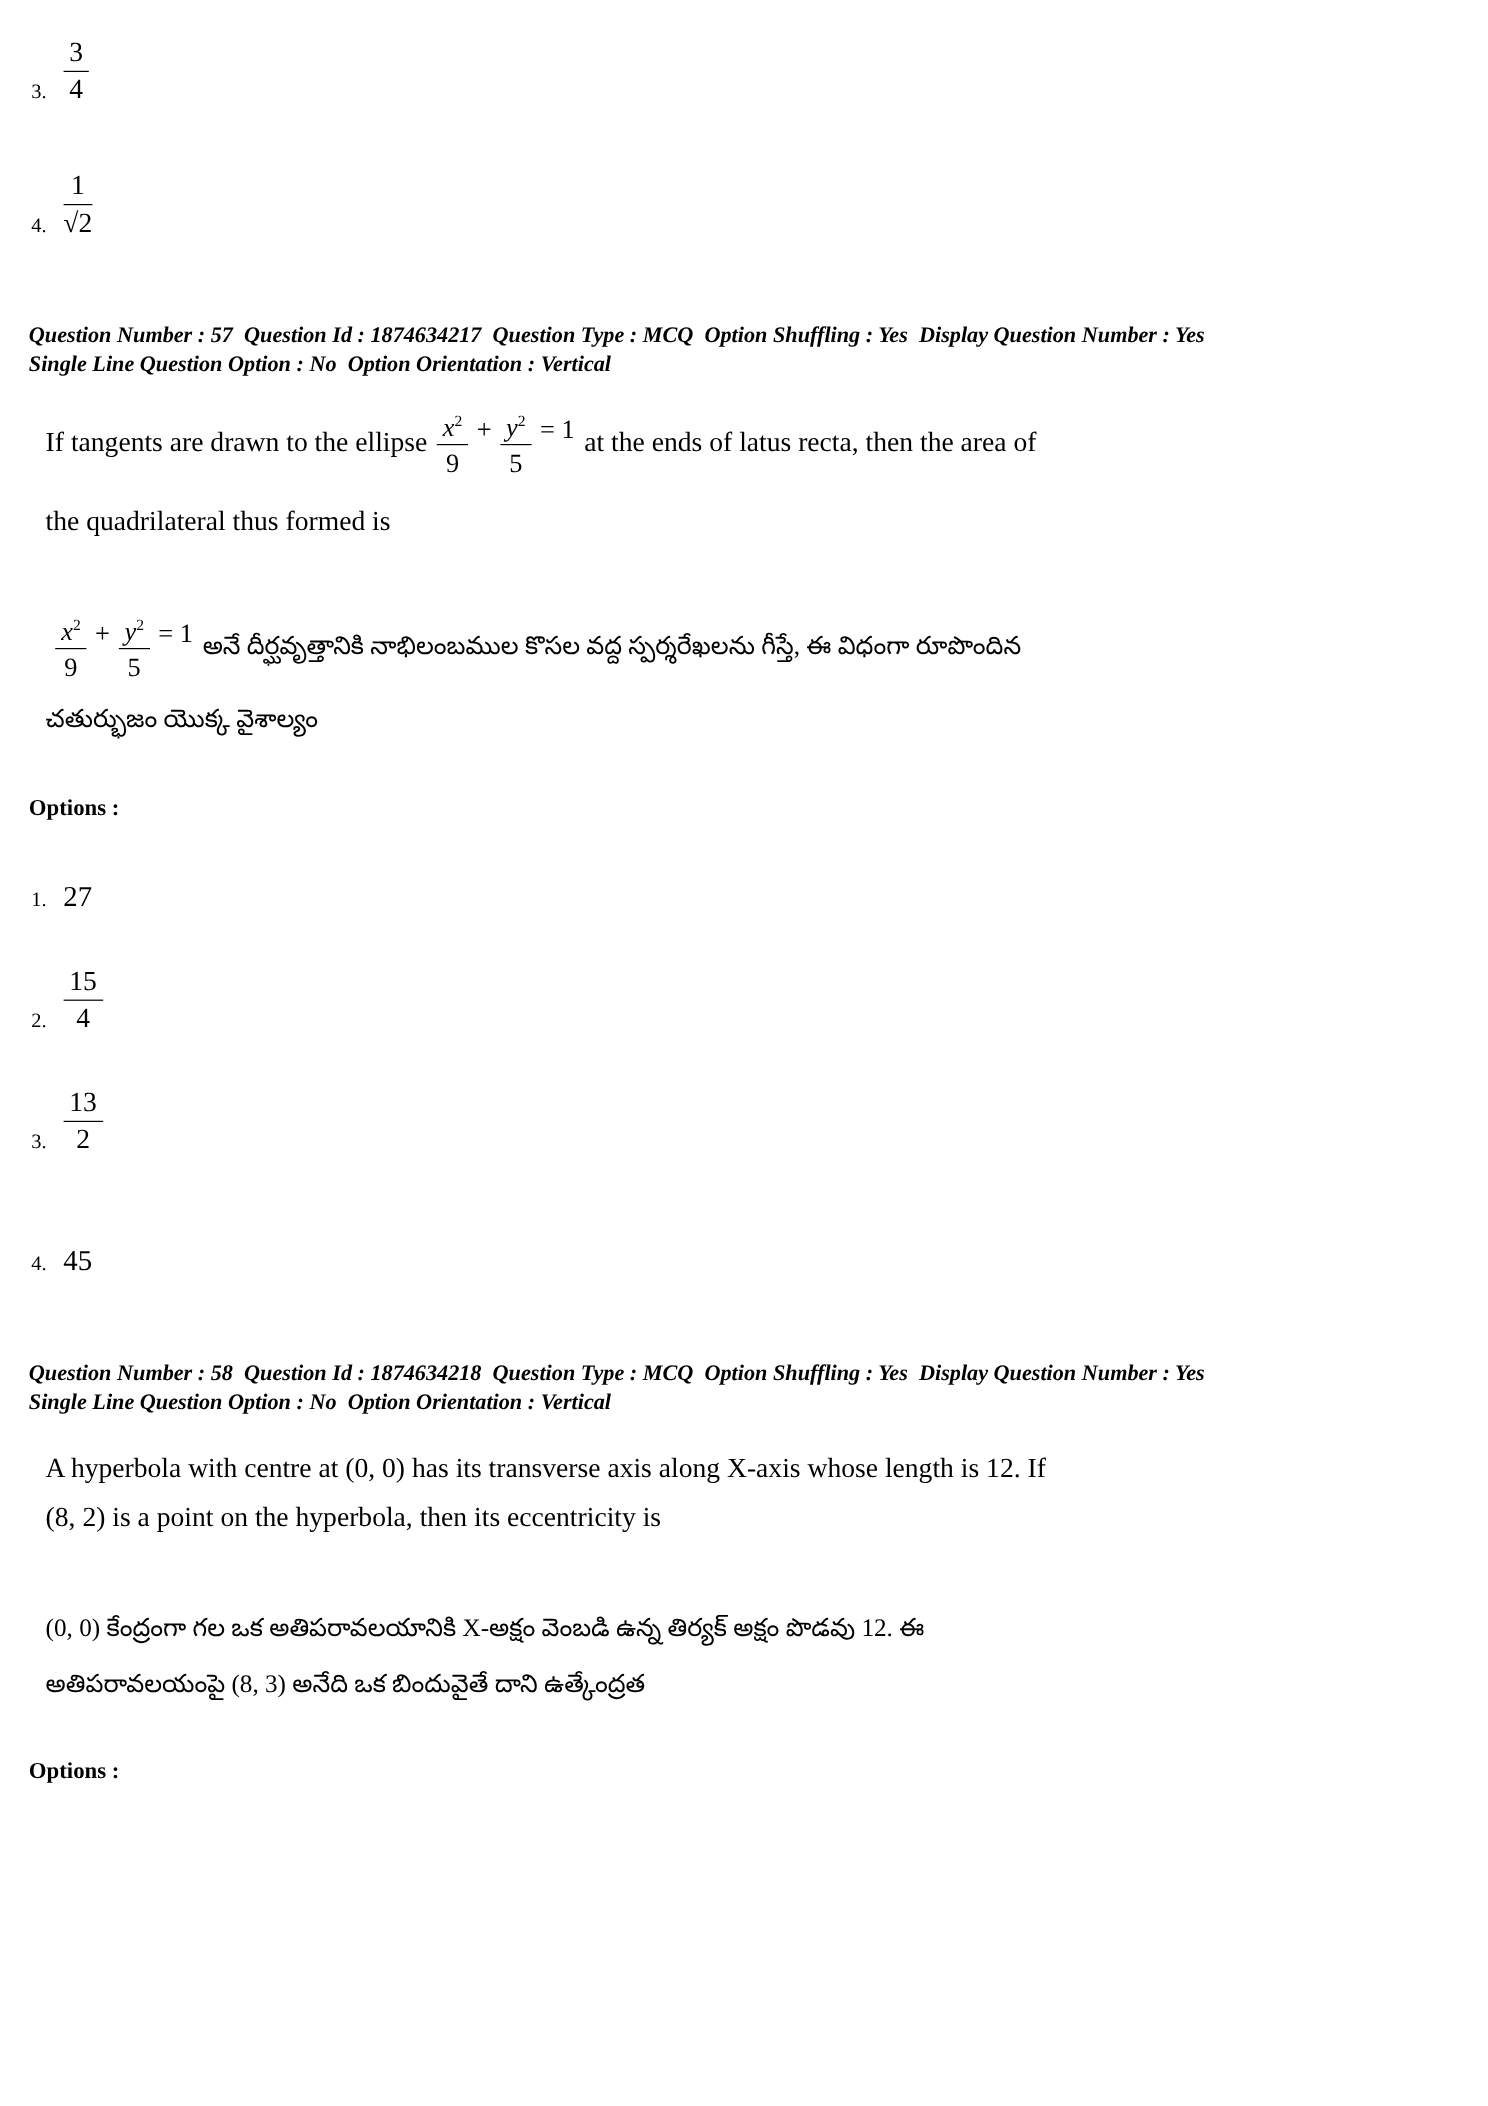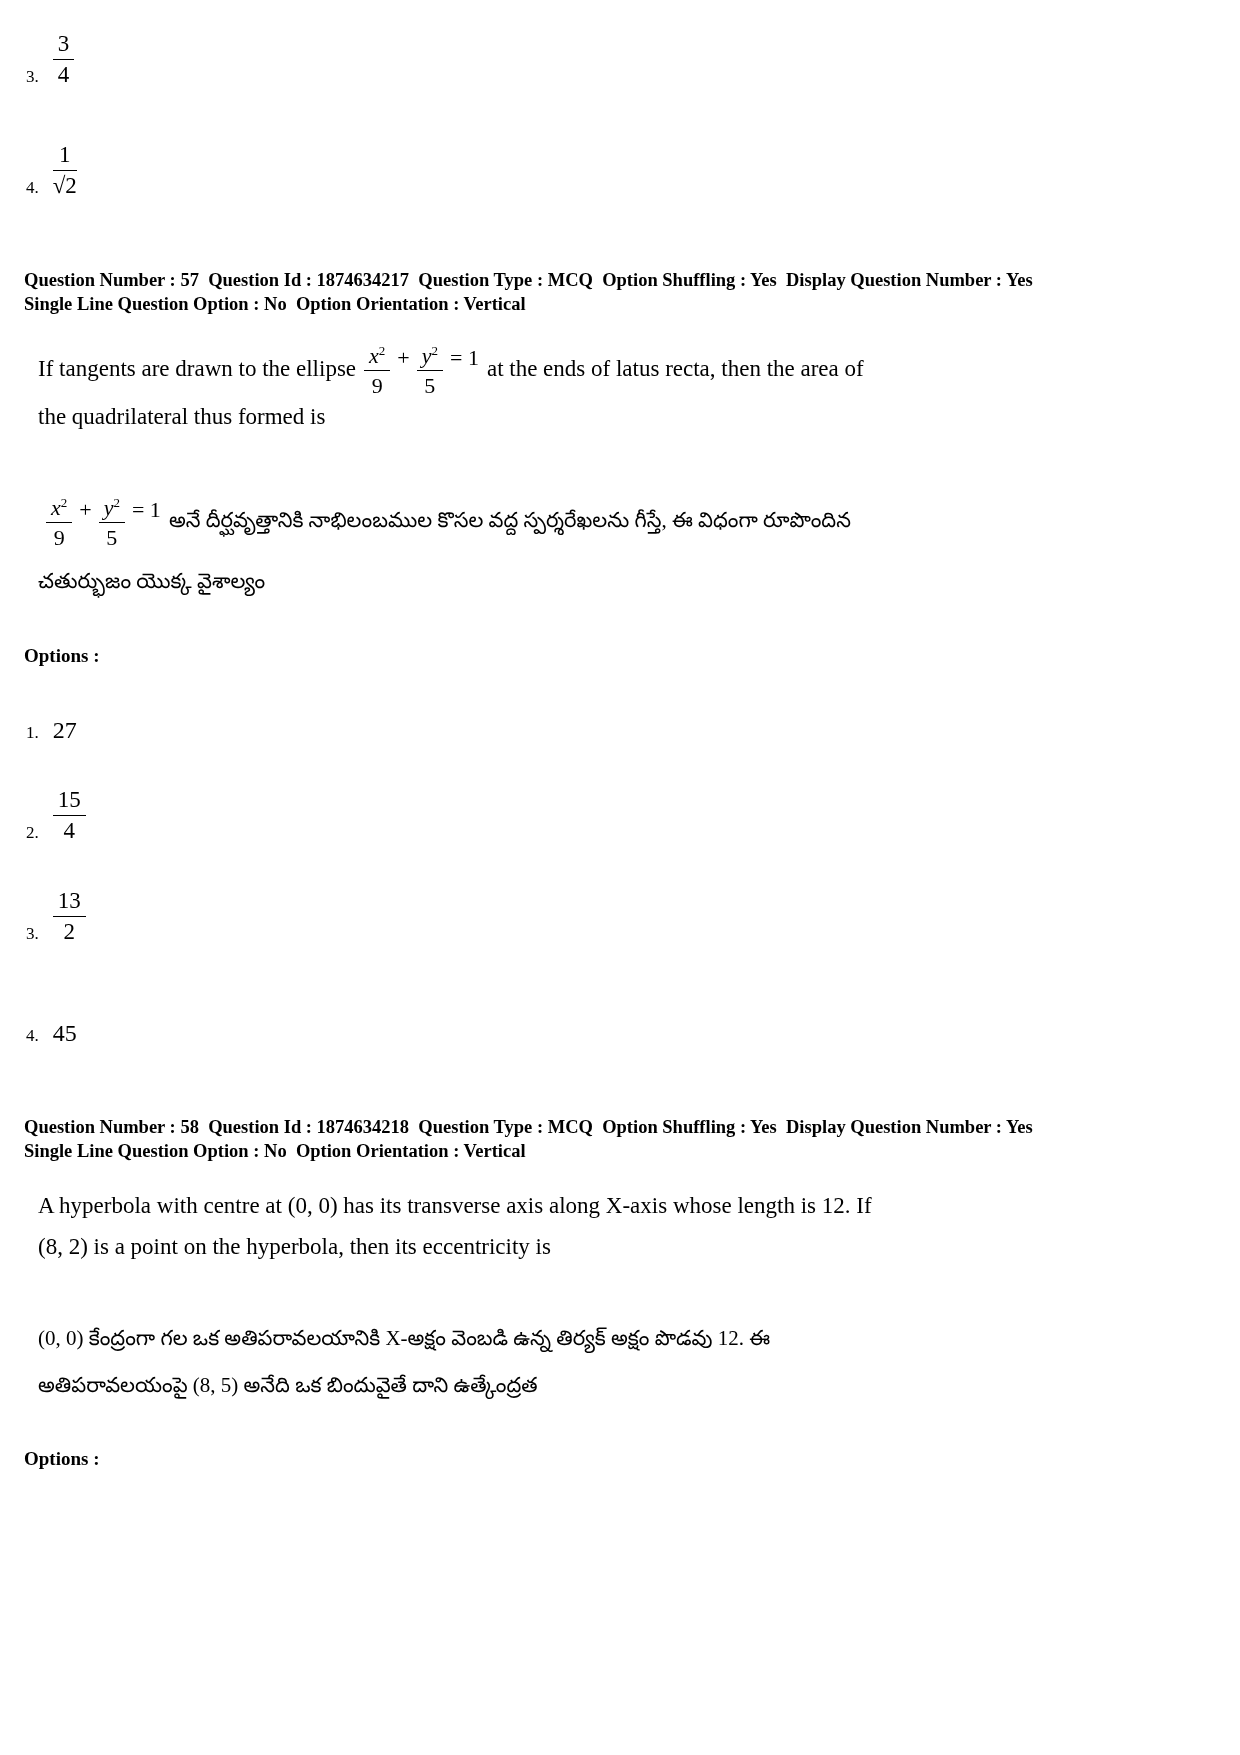--- a/index.html
+++ b/index.html
@@ -13,25 +13,25 @@
   }
   .page { padding: 30px 24px 0 24px; }
 
   
   .meta-line {
     font-weight: bold;
     font-size: 18.5px;
     line-height: 1.3;
     white-space: pre-wrap;
   }
-  .meta { margin-bottom: 26px; }
+  .meta { margin-bottom: 26px; font-style: italic; }
 
   
   .qtext { font-size: 23px; margin-left: 14px; line-height: 1.45; }
-  .qtext .qline2 { margin-top: 2px; }
+  .qtext .qline2 { margin-top: 20px; }
   .qtext.telugu { font-size: 21px; }
   .qtext.telugu .qline2 { margin-top: 16px; }
 
   
   .math {
     display: inline-flex;
     align-items: flex-start;
     gap: 7px;
     vertical-align: middle;
     font-size: 22px;
@@ -165,19 +165,19 @@
       <div class="meta-line">Single Line Question Option : No  Option Orientation : Vertical</div>
     </div>
 
     <div class="qtext english">
       <div class="q58-en-line">A hyperbola with centre at (0, 0) has its transverse axis along X-axis whose length is 12. If</div>
       <div class="q58-en-line">(8, 2) is a point on the hyperbola, then its eccentricity is</div>
     </div>
 
     <div class="qtext telugu telugu-gap">
       <div>(0, 0) కేంద్రంగా గల ఒక అతిపరావలయానికి X-అక్షం వెంబడి ఉన్న తిర్యక్ అక్షం పొడవు 12. ఈ</div>
-      <div class="qline2">అతిపరావలయంపై (8, 5) అనేది ఒక బిందువైతే దాని ఉత్కేంద్రత</div>
+      <div class="qline2">అతిపరావలయంపై (8, 3) అనేది ఒక బిందువైతే దాని ఉత్కేంద్రత</div>
     </div>
 
     <div class="options-label">Options :</div>
   </section>
 
 </div>
 
 </body></html>

